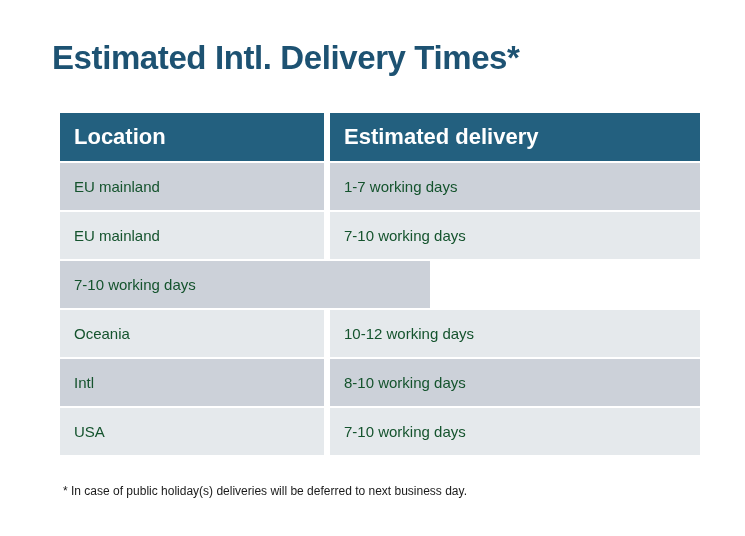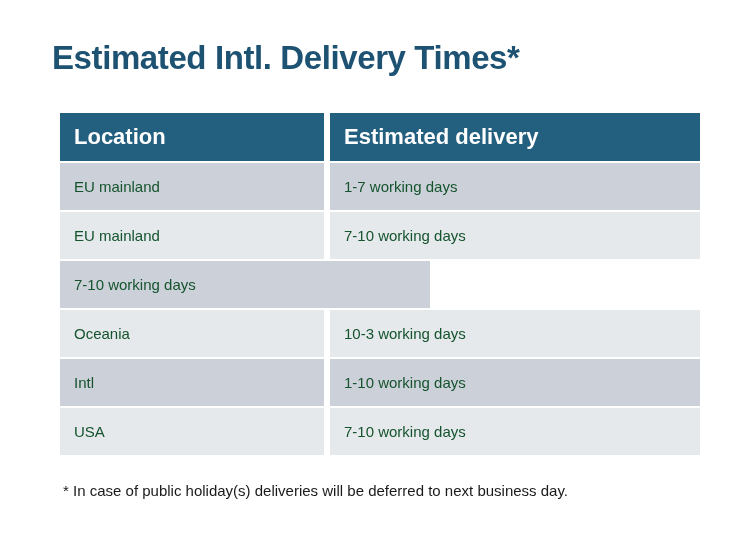--- a/index.html
+++ b/index.html
@@ -88,21 +88,21 @@
   }
   .row.body-row.shade-light .cell {
     background: #e5e9ec;
   }
 
   
   .footnote {
     position: absolute;
     left: 63px;
     top: 481px;
-    font-size: 15px;
+    font-size: 12px;
     color: #1a1a1a;
     white-space: nowrap;
     line-height: 20px;
   }
 </style>
 </head>
 <body>
 
 <div class="page">
 
@@ -124,26 +124,26 @@
       <div class="cell col-location">EU mainland</div>
       <div class="cell col-delivery">7-10 working days</div>
     </div>
 
     <div class="row body-row shade-dark">
       <div class="cell col-delivery">7-10 working days</div>
     </div>
 
     <div class="row body-row shade-light">
       <div class="cell col-location">Oceania</div>
-      <div class="cell col-delivery">10-3 working days</div>
+      <div class="cell col-delivery">10-12 working days</div>
     </div>
 
     <div class="row body-row shade-dark">
       <div class="cell col-location">Intl</div>
-      <div class="cell col-delivery">1-10 working days</div>
+      <div class="cell col-delivery">8-10 working days</div>
     </div>
 
     <div class="row body-row shade-light">
       <div class="cell col-location">USA</div>
       <div class="cell col-delivery">7-10 working days</div>
     </div>
 
   </div>
 
   <div class="footnote">* In case of public holiday(s) deliveries will be deferred to next business day.</div>

